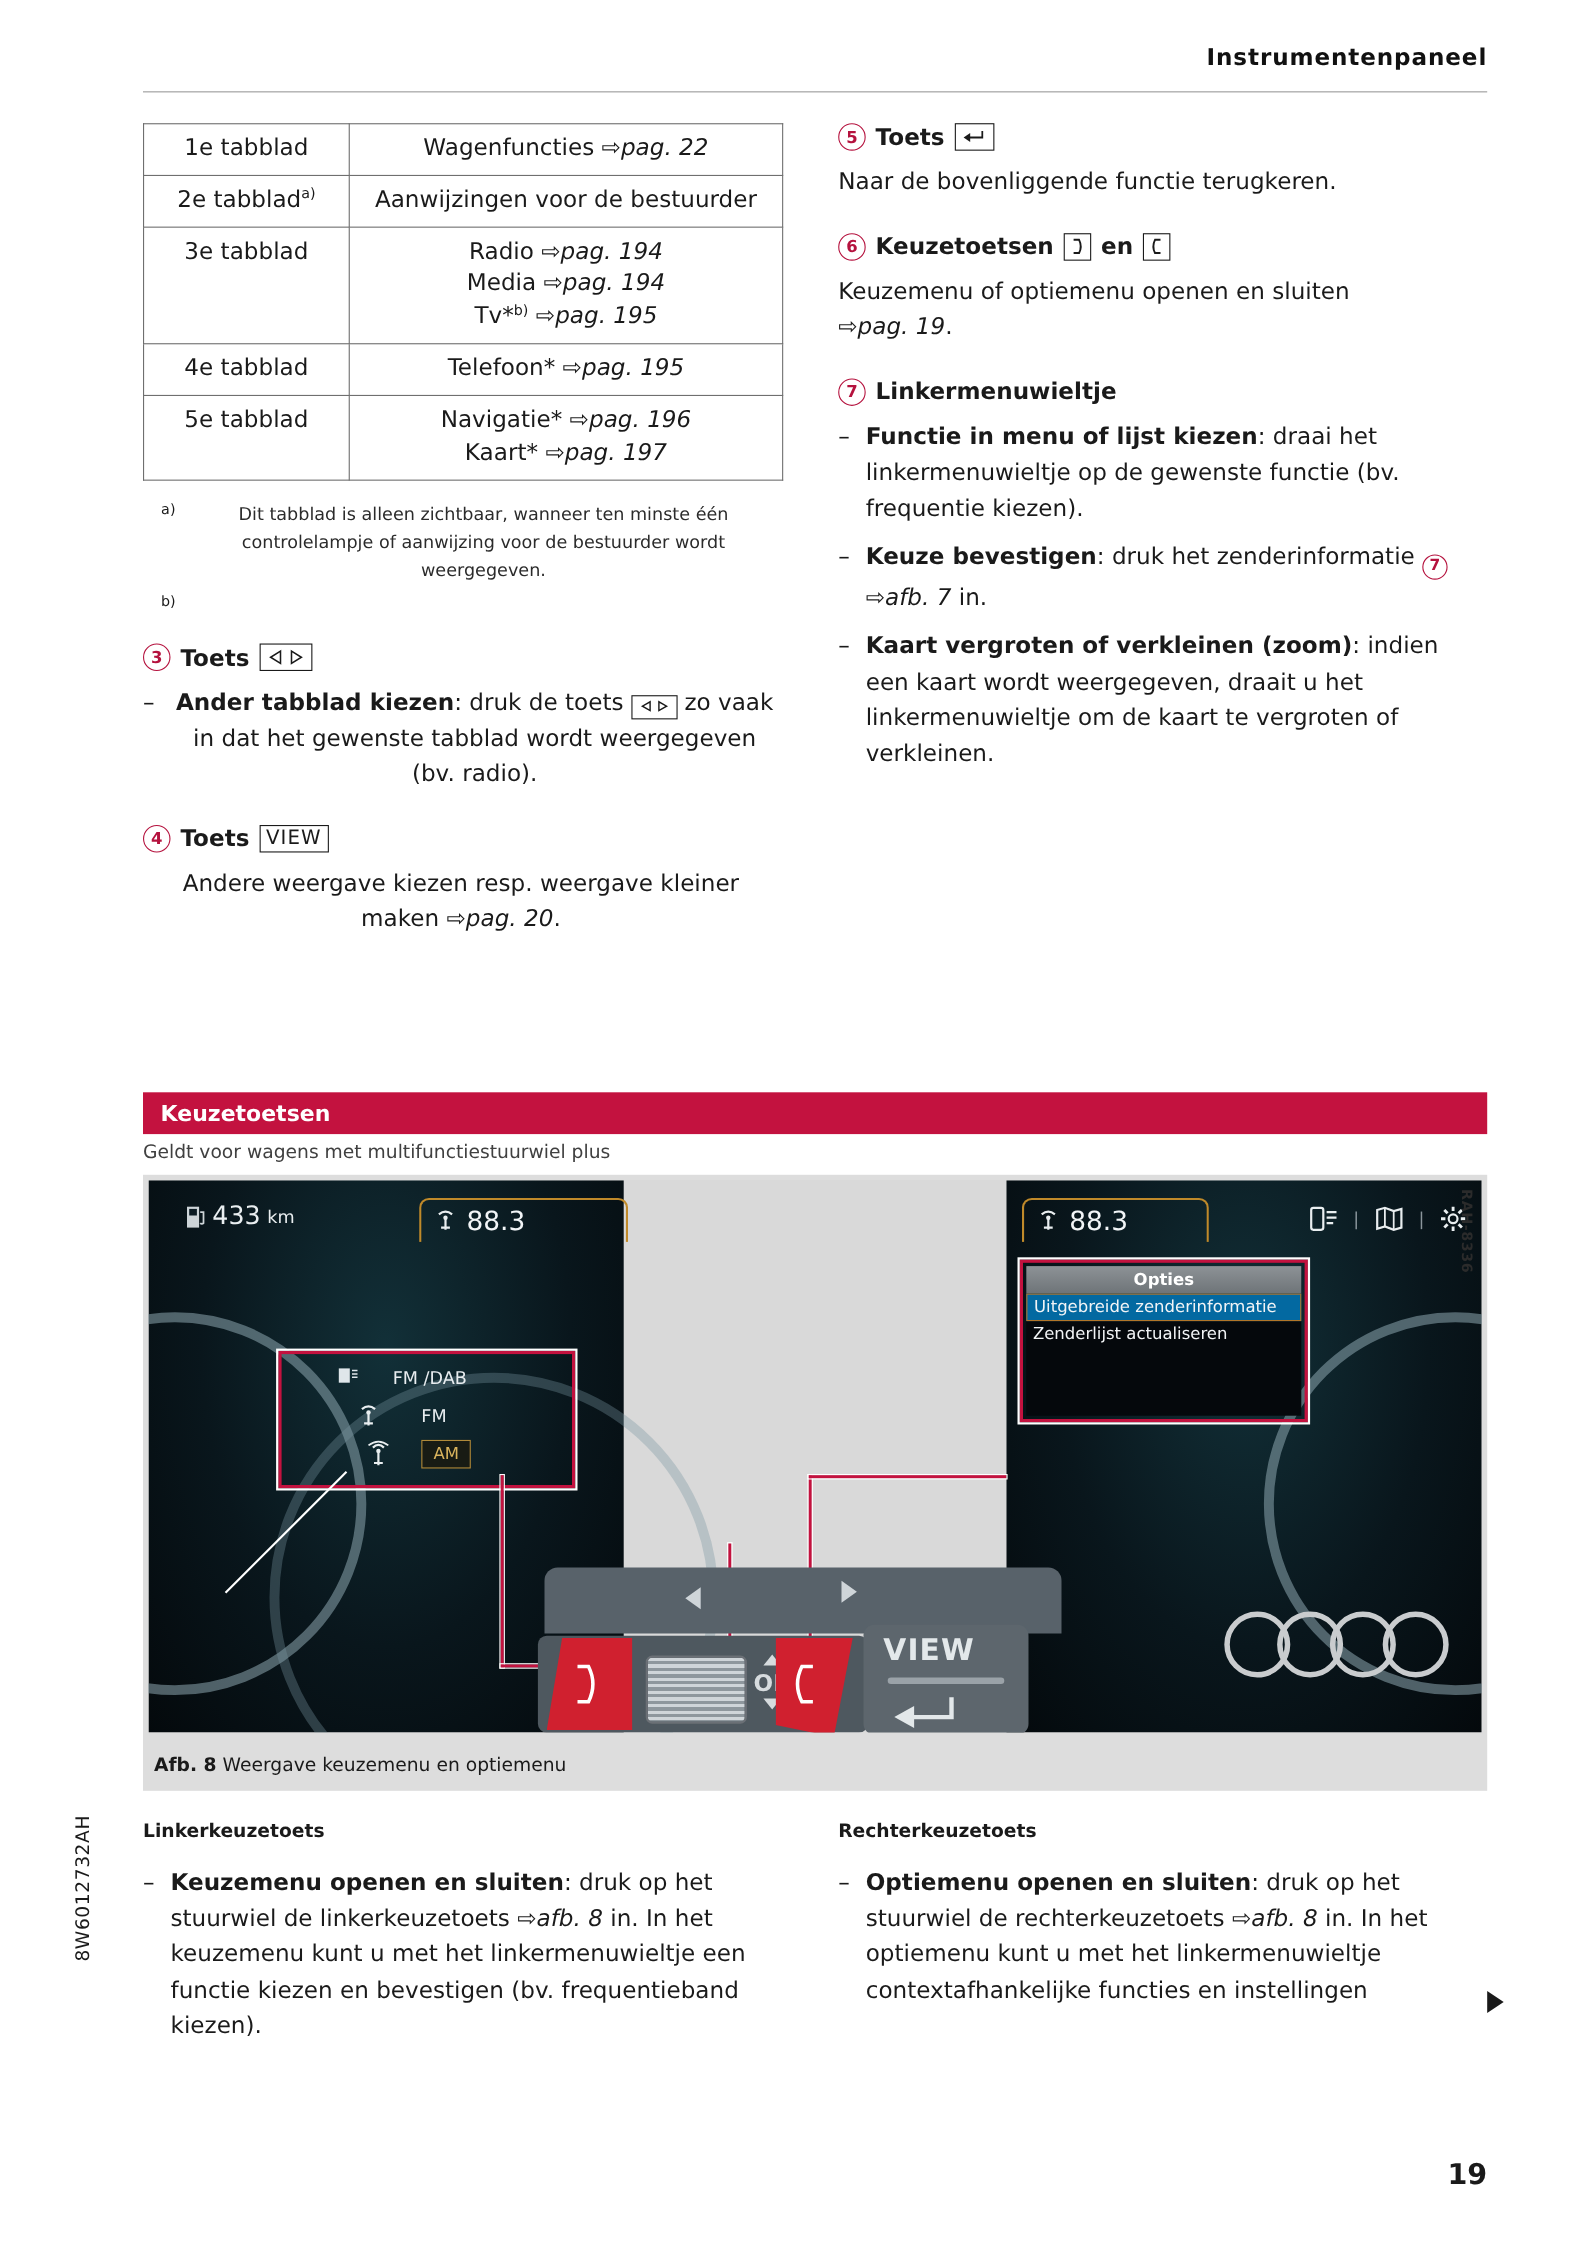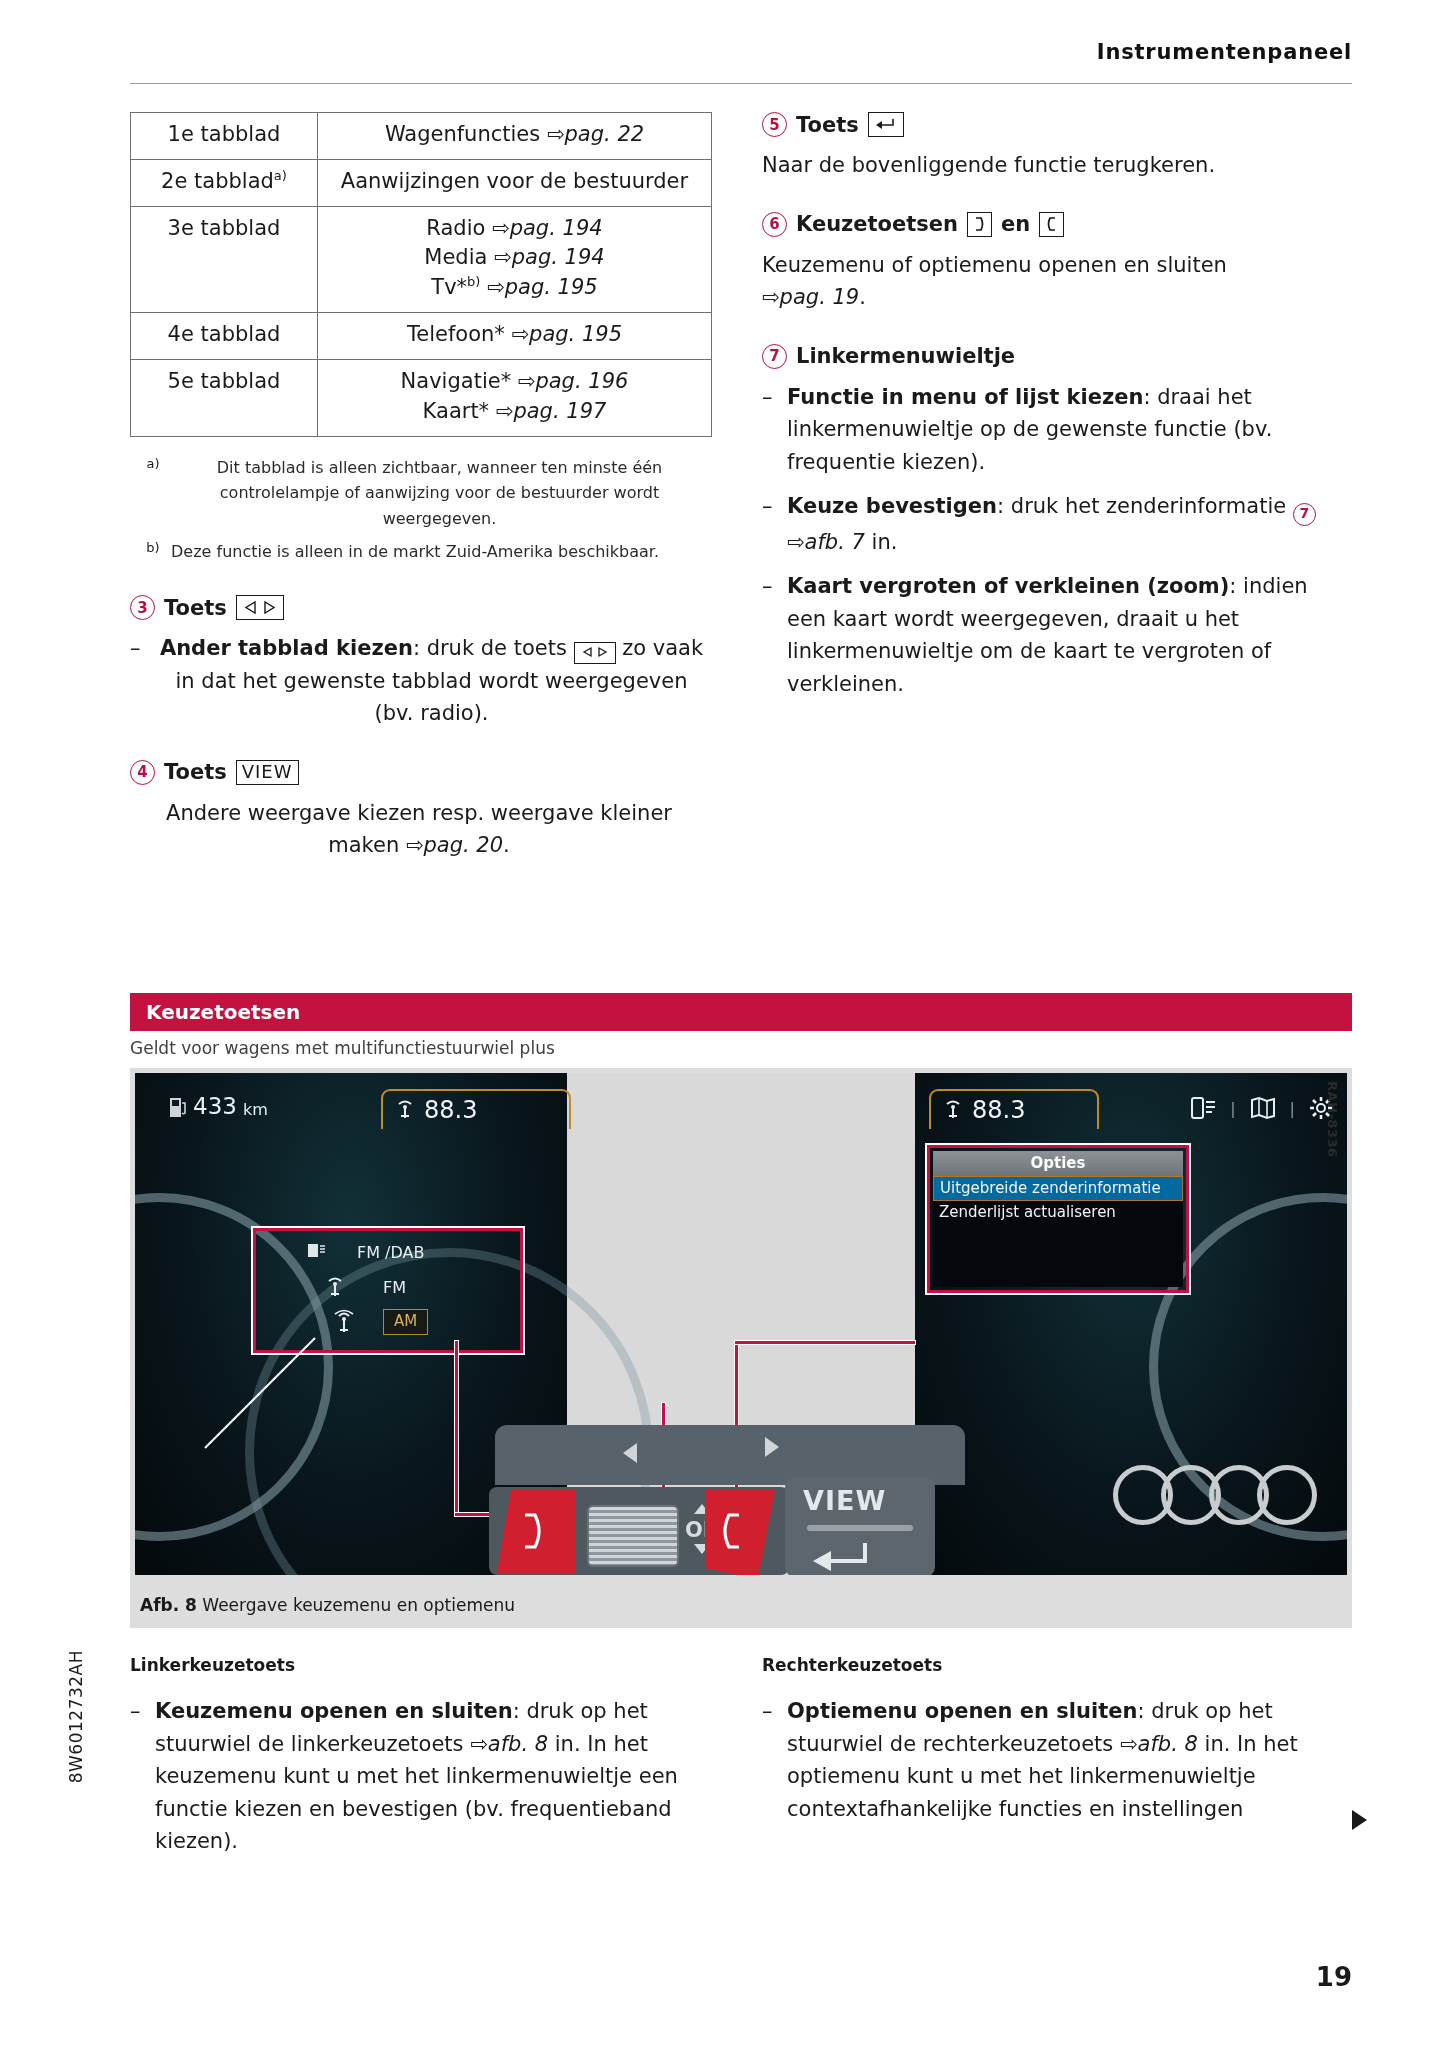--- a/index.html
+++ b/index.html
@@ -254,21 +254,21 @@
     border-radius: 50%;
     border: 9px solid rgba(140,165,175,0.55);
   }
   .fuel-range {
     position: absolute;
     left: 34px;
     top: 20px;
     color: #e9eef0;
     font-size: 23px;
     display: flex;
-    align-items: flex-end;
+    align-items: center;
     gap: 6px;
   }
   .fuel-range .km { font-size: 16px; }
   .freq-tab {
     position: absolute;
     height: 40px;
     border: 2px solid #c08a2a;
     border-bottom: none;
     border-radius: 9px 9px 0 0;
     color: #f2f5f7;
@@ -444,21 +444,20 @@
     </tbody>
   </table>
 
   <div class="footnotes">
     <div class="fn-row">
       <div class="fn-mark">a)</div>
       <div class="fn-text">Dit tabblad is alleen zichtbaar, wanneer ten minste één controlelampje of aanwijzing voor de bestuurder wordt weergegeven.</div>
     </div>
     <div class="fn-row">
       <div class="fn-mark">b)</div>
-      <div class="fn-text">Deze functie is alleen in de markt Zuid-Amerika beschikbaar.</div>
     </div>
   </div>
 
   <div class="sec-head">
     <span class="num-circle">3</span>
     <span class="sec-title">Toets</span>
     <span class="key-box">
       <svg width="36" height="15" viewBox="0 0 36 15">
           <polygon points="13,2 13,13 4,7.5" fill="none" stroke="#1a1a1a" stroke-width="1.4"></polygon>
           <polygon points="23,2 23,13 32,7.5" fill="none" stroke="#1a1a1a" stroke-width="1.4"></polygon>

